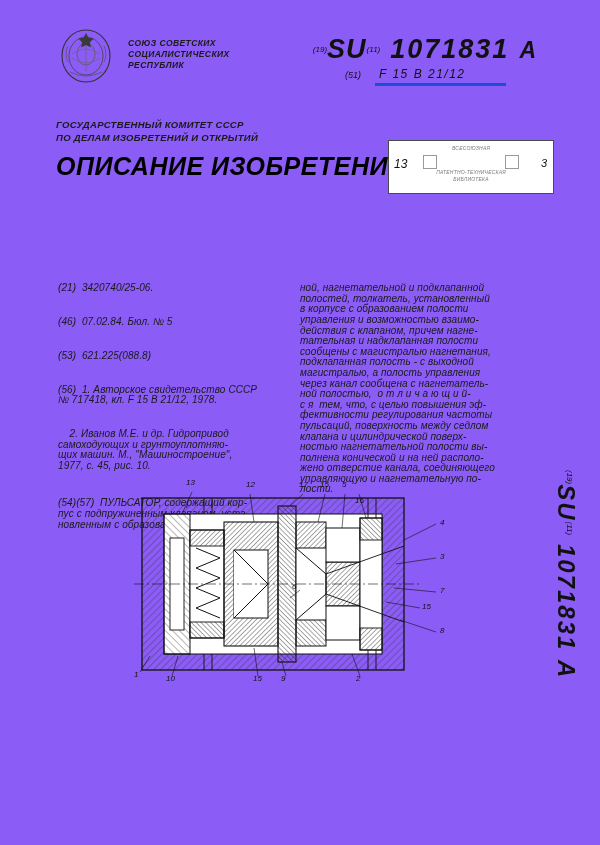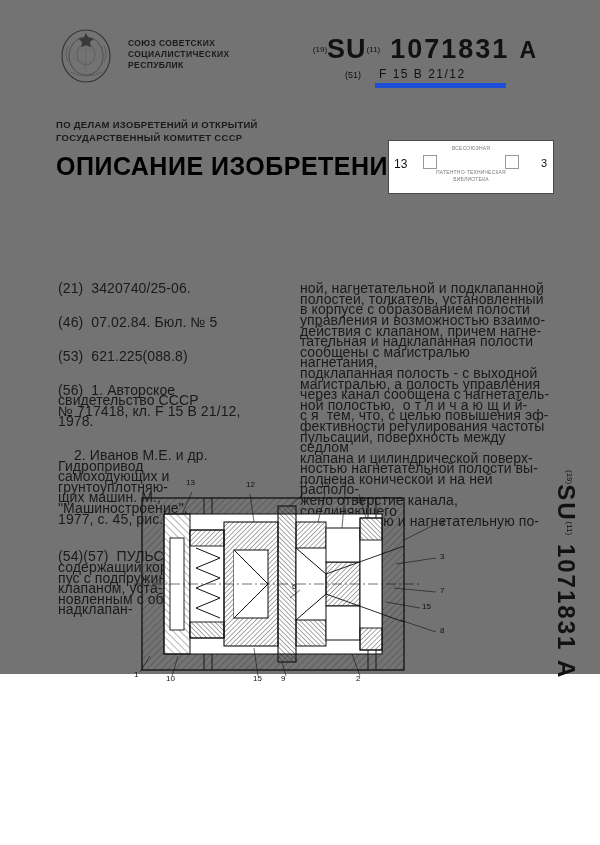--- a/index.html
+++ b/index.html
@@ -12,22 +12,23 @@
     height: 845px;
     font-family: "Liberation Sans", sans-serif;
     color: #111;
     position: relative;
     overflow: hidden;
   }
   .page {
     position: absolute;
     left: 0; top: 0;
     width: 600px;
-    height: 674px;
-    background: #737373;
+    height: 845px;
+    background: #8b5cf6;
+    font-style: italic;
   }
 
   
   .header {
     position: absolute;
     left: 48px; top: 28px;
     width: 504px;
     height: 70px;
   }
   .emblem {
@@ -77,21 +78,21 @@
   .ipc-row {
     position: absolute;
     left: 345px; top: 70px;
     font-size: 9px;
   }
   .ipc-code {
     position: absolute;
     left: 30px; top: -3px;
     font-size: 12px;
     letter-spacing: 1.5px;
-    border-bottom: 5px solid #1d4ed8;
+    border-bottom: 3px solid #1d4ed8;
     padding: 0 40px 2px 4px;
     white-space: nowrap;
   }
 
   .committee {
     position: absolute;
     left: 56px; top: 118px;
     font-size: 9.5px;
     line-height: 13px;
     font-weight: bold;
@@ -153,21 +154,21 @@
     padding: 0 8px;
   }
   .stamp .inner .sq {
     width: 12px; height: 12px;
     border: 1px solid #9a9a9a;
   }
 
   
   .col {
     position: absolute;
-    font-size: 14px;
+    font-size: 10px;
     line-height: 10.6px;
     color: #1a1a1a;
     white-space: pre-wrap;
     letter-spacing: 0.1px;
   }
   .col-left {
     left: 58px; top: 262px;
     width: 215px;
   }
   .col-right {
@@ -248,22 +249,22 @@
       <span class="su-sup">(19)</span><span class="su-main">SU</span><span class="su-sup">(11)</span><span class="su-num">1071831</span><span class="su-letter">A</span>
     </div>
   </div>
 
   <div class="ipc-row">
     <span>(51)</span>
     <span class="ipc-code">F 15 B 21/12</span>
   </div>
 
   <div class="committee">
+    <div>ГОСУДАРСТВЕННЫЙ КОМИТЕТ СССР</div>
     <div>ПО ДЕЛАМ ИЗОБРЕТЕНИЙ И ОТКРЫТИЙ</div>
-    <div>ГОСУДАРСТВЕННЫЙ КОМИТЕТ СССР</div>
   </div>
 
   <div class="main-title">ОПИСАНИЕ ИЗОБРЕТЕНИЯ</div>
 
   <div class="stamp">
     <div class="num-left">13</div>
     <div class="num-right">3</div>
     <div class="inner">
       <span class="faint">ВСЕСОЮЗНАЯ</span>
       <div class="boxrow">

